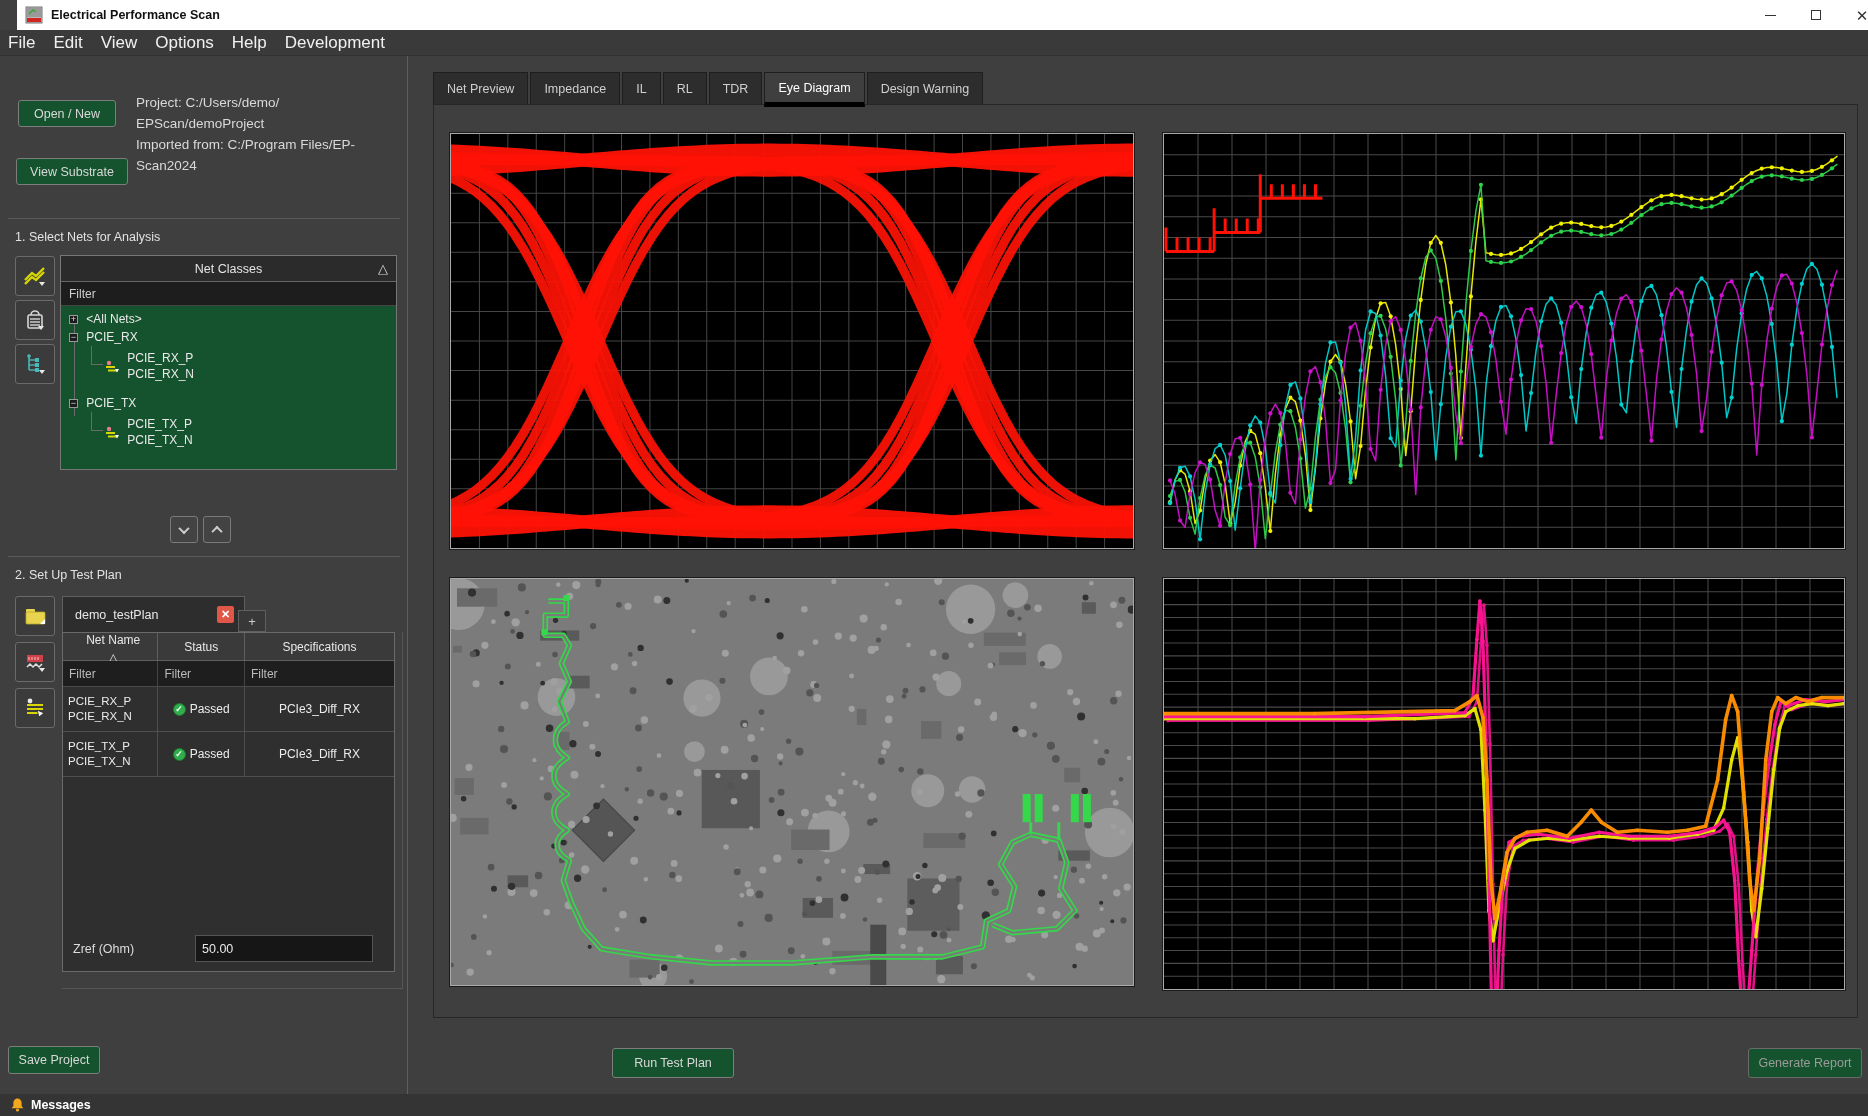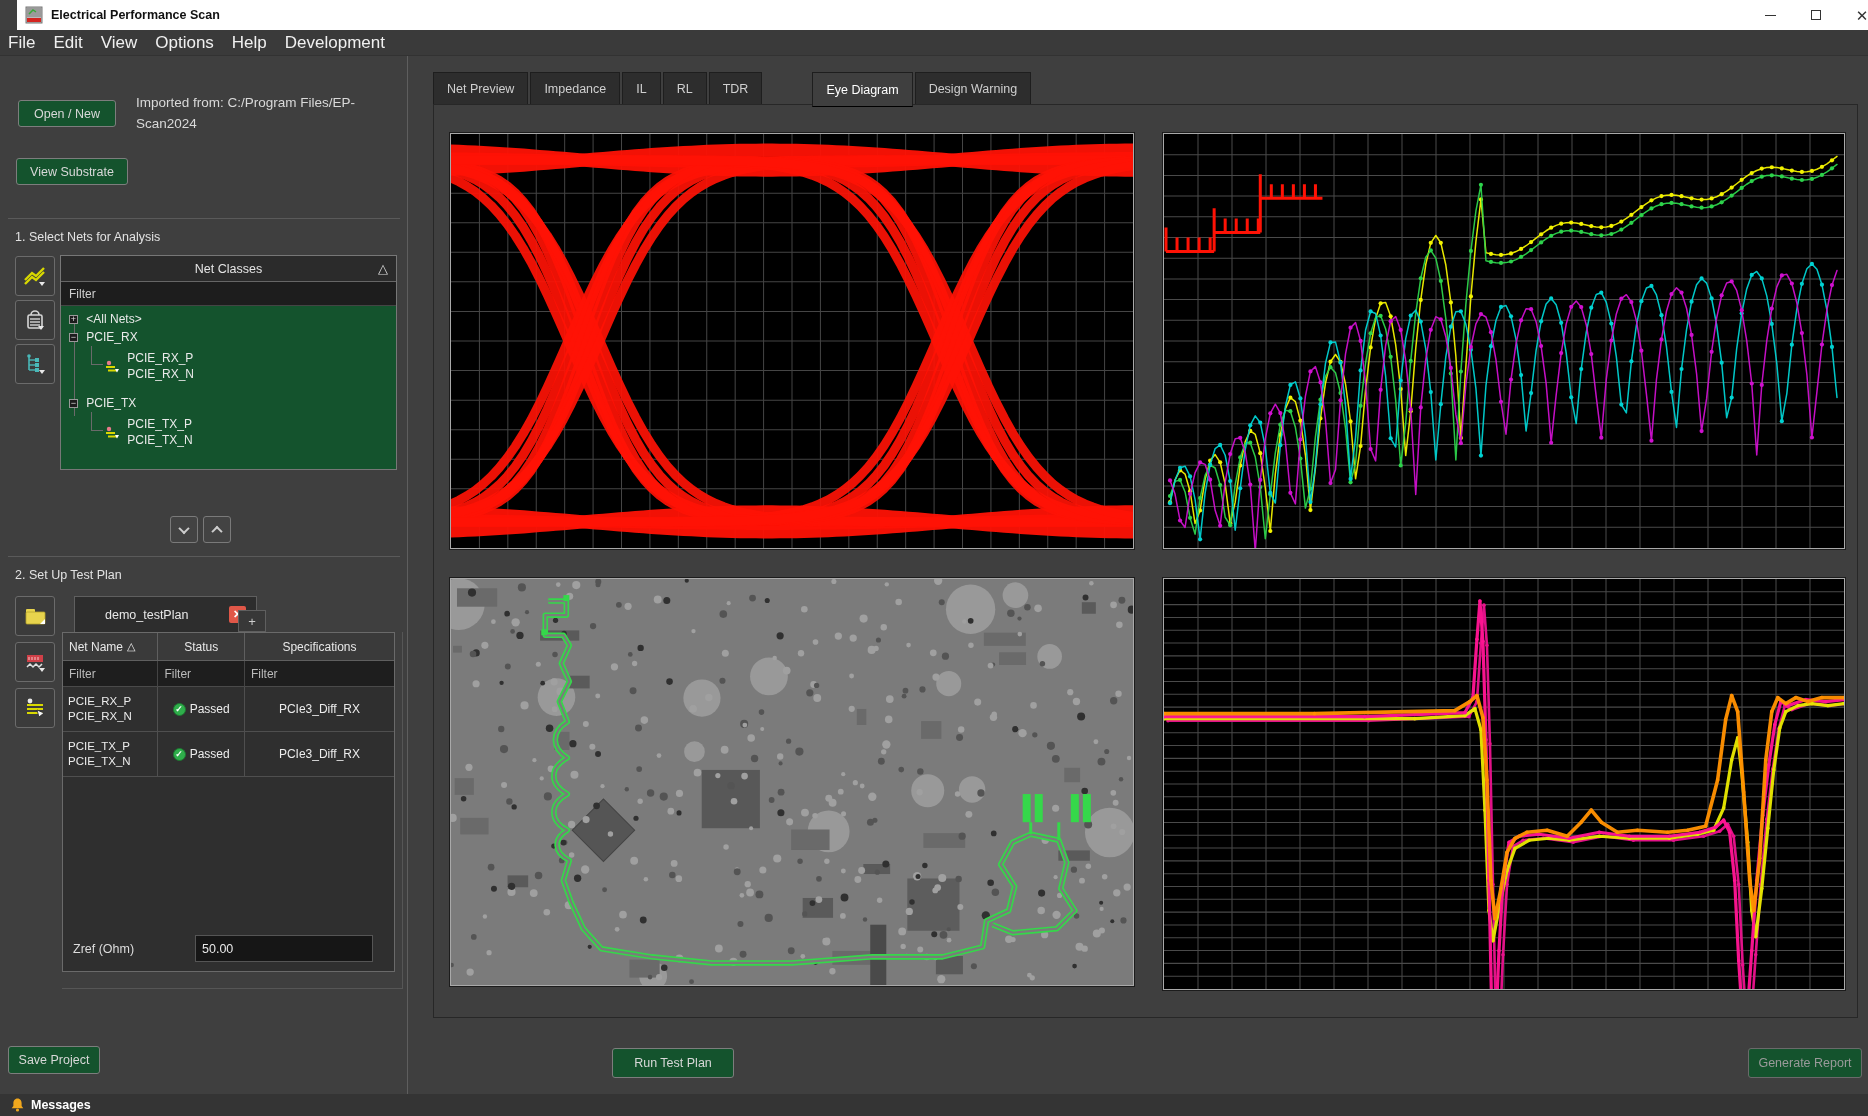--- a/index.html
+++ b/index.html
@@ -51,29 +51,29 @@
 
   .chev { position:absolute; width:28px; height:27px; background:#434343; border:1px solid #7a7a7a; border-radius:3px;
           display:flex; align-items:center; justify-content:center; }
   .chev i { width:8px; height:8px; border-right:2px solid #ccc; border-bottom:2px solid #ccc; display:block; }
   .chev.down i { transform:rotate(45deg) translate(-1px,-1px); }
   .chev.up i   { transform:rotate(-135deg) translate(-1px,-1px); }
 
   
   .tptab { position:absolute; left:62px; top:596px; width:183px; height:36px; background:#2d2d2d;
            border:1px solid #5f5f5f; border-bottom:none; display:flex; align-items:center;
-           padding-left:30px; font-size:12.5px; color:#e8e8e8;margin-left:12px; }
+           padding-left:12px; font-size:12.5px; color:#e8e8e8; }
   .tptab .x { position:absolute; right:10px; top:9px; width:17px; height:17px; background:#e05748; border-radius:2px;
               color:#fff; font-size:11px; font-weight:bold; display:flex; align-items:center; justify-content:center; }
   .plustab { position:absolute; left:238px; top:610px; width:28px; height:22px; background:#383838;
              border:1px solid #5f5f5f; color:#ccc; font-size:13px; display:flex; align-items:center; justify-content:center; }
   .tablebox { position:absolute; left:62px; top:632px; width:333px; height:340px; border:1px solid #6a6a6a; background:#2f2f2f; }
   .trowx { display:flex; }
   .hcell { height:28px; background:#3a3a3a; border-right:1px solid #5f5f5f; border-bottom:1px solid #5f5f5f;
-           display:flex; align-items:center; justify-content:center; font-size:12px; color:#e8e8e8; }
+           display:flex; align-items:center; justify-content:center; font-size:12px; color:#e8e8e8;flex-direction:column; }
   .fcell { height:26px; background:#1e1e1e; border-right:1px solid #444; border-bottom:1px solid #4a4a4a;
            display:flex; align-items:center; padding-left:6px; font-size:12px; color:#bbb; }
   .dcell { height:45px; border-right:1px solid #4f4f4f; border-bottom:1px solid #4f4f4f;
            display:flex; align-items:center; font-size:12px; color:#ececec; }
   .c1 { width:96px; } .c2 { width:87px; } .c3 { width:150px; border-right:none; }
   .netnames { padding-left:5px; font-size:11.5px; line-height:15px; }
   .passed { display:flex; align-items:center; gap:4px; margin:0 auto; }
   .okball { width:13px; height:13px; border-radius:50%; background:#2fae4b; border:1px solid #1e7a32; color:#fff;
             font-size:9px; font-weight:bold; display:flex; align-items:center; justify-content:center; }
   .spec { margin:0 auto; }
@@ -87,21 +87,21 @@
   
   .messages { position:absolute; left:0; top:1094px; width:1868px; height:22px; background:#343434;
               display:flex; align-items:center; }
   .messages svg { margin-left:10px; }
   .messages span { margin-left:6px; font-size:12.5px; font-weight:bold; color:#fff; }
 
   
   .tabsrow { position:absolute; left:433px; top:72px; height:33px; display:flex; gap:2px; }
   .mtab { height:33px; background:#2d2d2d; border:1px solid #1e1e1e; color:#cfcfcf; font-size:12.5px;
           display:flex; align-items:center; padding:0 13px; }
-  .mtab.active { background:#3f3f3f; border-bottom:1px solid #000000; color:#fff; height:35px; z-index:3;margin-left:48px; }
+  .mtab.active { background:#3f3f3f; border-bottom:5px solid #000000; color:#fff; height:35px; z-index:3; }
   .contentframe { position:absolute; left:433px; top:104px; width:1425px; height:914px; border:1px solid #272727; }
 
   .panel { position:absolute; background:#000; border:1px solid #a9a9a9; outline:1px solid #1c1c1c; }
   .panel svg { position:absolute; left:0; top:0; width:100%; height:100%; }
   #panel-eye { left:450px; top:133px; width:684px; height:416px; }
   #panel-rl  { left:1163px; top:133px; width:682px; height:416px; }
   #panel-pcb { left:450px; top:578px; width:684px; height:408px; background:#7b7b7b; }
   #panel-tdr { left:1163px; top:578px; width:682px; height:412px; }
 </style>
 </head>
@@ -133,20 +133,21 @@
   <span>Options</span>
   <span>Help</span>
   <span>Development</span>
 </div>
 
 <div class="sep-vert"></div>
 
 <div class="btn" style="left:18px; top:100px; width:98px; height:27px;">Open / New</div>
 <div class="btn" style="left:16px; top:158px; width:112px; height:27px;">View Substrate</div>
 <div class="proj-text">
+  <p>Project: C:/Users/demo/ EPScan/demoProject</p>
   <p>Imported from: C:/Program Files/EP-Scan2024</p>
 </div>
 
 <div class="divider" style="left:8px; top:218px; width:392px;"></div>
 <div class="seclabel" style="left:15px; top:230px;">1. Select Nets for Analysis</div>
 
 <div class="toolbtn" style="left:15px; top:256px;">
   <svg width="24" height="22" viewBox="0 0 24 22">
     <polyline points="2,15 9,8 13,11 21,3" stroke="#d8d800" stroke-width="2.4" fill="none"></polyline>
     <polyline points="2,19 9,12 13,15 21,7" stroke="#d8d800" stroke-width="2.4" fill="none"></polyline>

